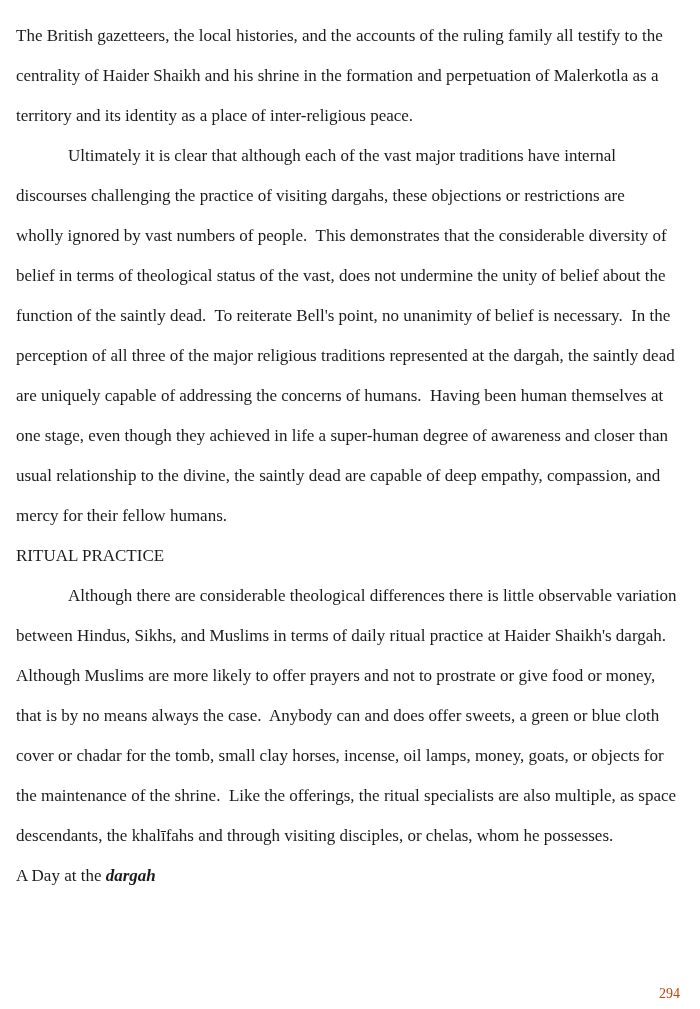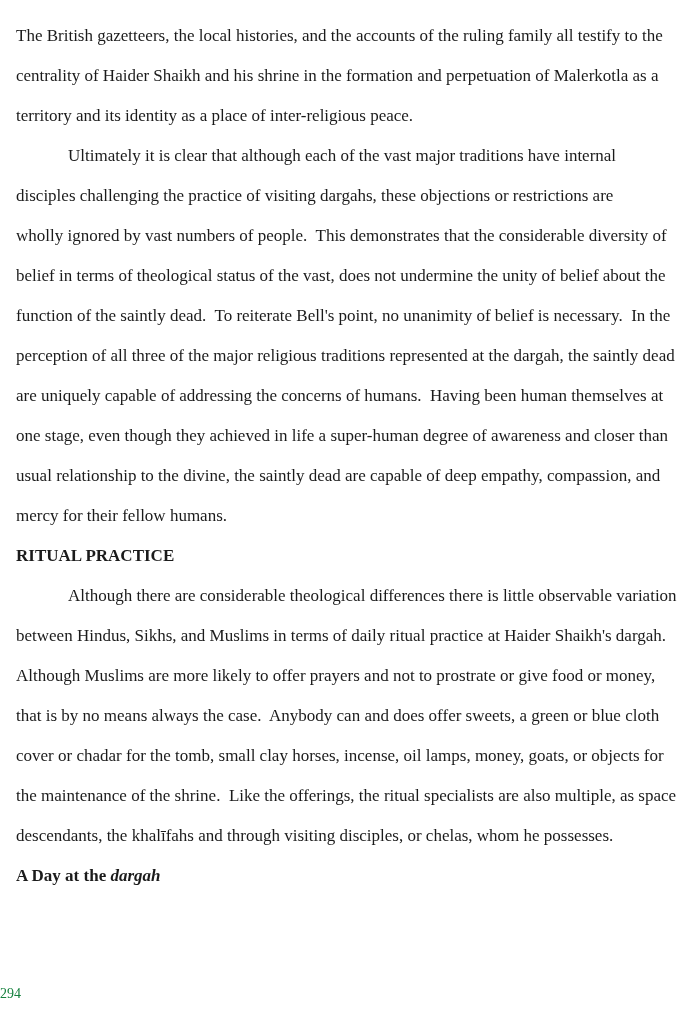--- a/index.html
+++ b/index.html
@@ -33,43 +33,43 @@
     line-height: 40px;
     font-size: 17px;
     white-space: pre;
     overflow: visible;
   }
   .line.indent {
     padding-left: 52px;
   }
   .seg.normal     { font-style: normal;  font-weight: normal; }
   .seg.italic     {  font-weight: normal; }
-  .seg.bold       { font-style: normal;  font-weight: bold; }
+  .seg.bold       { font-style: normal;  font-weight: normal; }
   .seg.bolditalic { font-style: italic;  font-weight: bold; }
   .page-number {
     position: absolute;
     top: 984px;
     left: 0;
     width: 680px;
-    text-align: left;
+    text-align: right;
     font-size: 14px;
     line-height: 20px;
-    color: #15803d;
+    color: #c2410c;
   }
 </style>
 </head>
 <body>
 
 <div class="page">
   <div class="page-text">
       <div class="line"><span class="seg normal">The British gazetteers, the local histories, and the accounts of the ruling family all testify to the</span></div>
       <div class="line"><span class="seg normal">centrality of Haider Shaikh and his shrine in the formation and perpetuation of Malerkotla as a</span></div>
       <div class="line"><span class="seg normal">territory and its identity as a place of inter-religious peace.</span></div>
       <div class="line indent"><span class="seg normal">Ultimately it is clear that although each of the vast major traditions have internal</span></div>
-      <div class="line"><span class="seg normal">disciples challenging the practice of visiting </span><span class="seg italic">dargahs</span><span class="seg normal">, these objections or restrictions are</span></div>
+      <div class="line"><span class="seg normal">discourses challenging the practice of visiting </span><span class="seg italic">dargahs</span><span class="seg normal">, these objections or restrictions are</span></div>
       <div class="line"><span class="seg normal">wholly ignored by vast numbers of people.  This demonstrates that the considerable diversity of</span></div>
       <div class="line"><span class="seg normal">belief in terms of theological status of the vast, does not undermine the unity of belief about the</span></div>
       <div class="line"><span class="seg normal">function of the saintly dead.  To reiterate Bell's point, no unanimity of belief is necessary.  In the</span></div>
       <div class="line"><span class="seg normal">perception of all three of the major religious traditions represented at the </span><span class="seg italic">dargah</span><span class="seg normal">, the saintly dead</span></div>
       <div class="line"><span class="seg normal">are uniquely capable of addressing the concerns of humans.  Having been human themselves at</span></div>
       <div class="line"><span class="seg normal">one stage, even though they achieved in life a super-human degree of awareness and closer than</span></div>
       <div class="line"><span class="seg normal">usual relationship to the divine, the saintly dead are capable of deep empathy, compassion, and</span></div>
       <div class="line"><span class="seg normal">mercy for their fellow humans.</span></div>
       <div class="line"><span class="seg bold">RITUAL PRACTICE</span></div>
       <div class="line indent"><span class="seg normal">Although there are considerable theological differences there is little observable variation</span></div>

